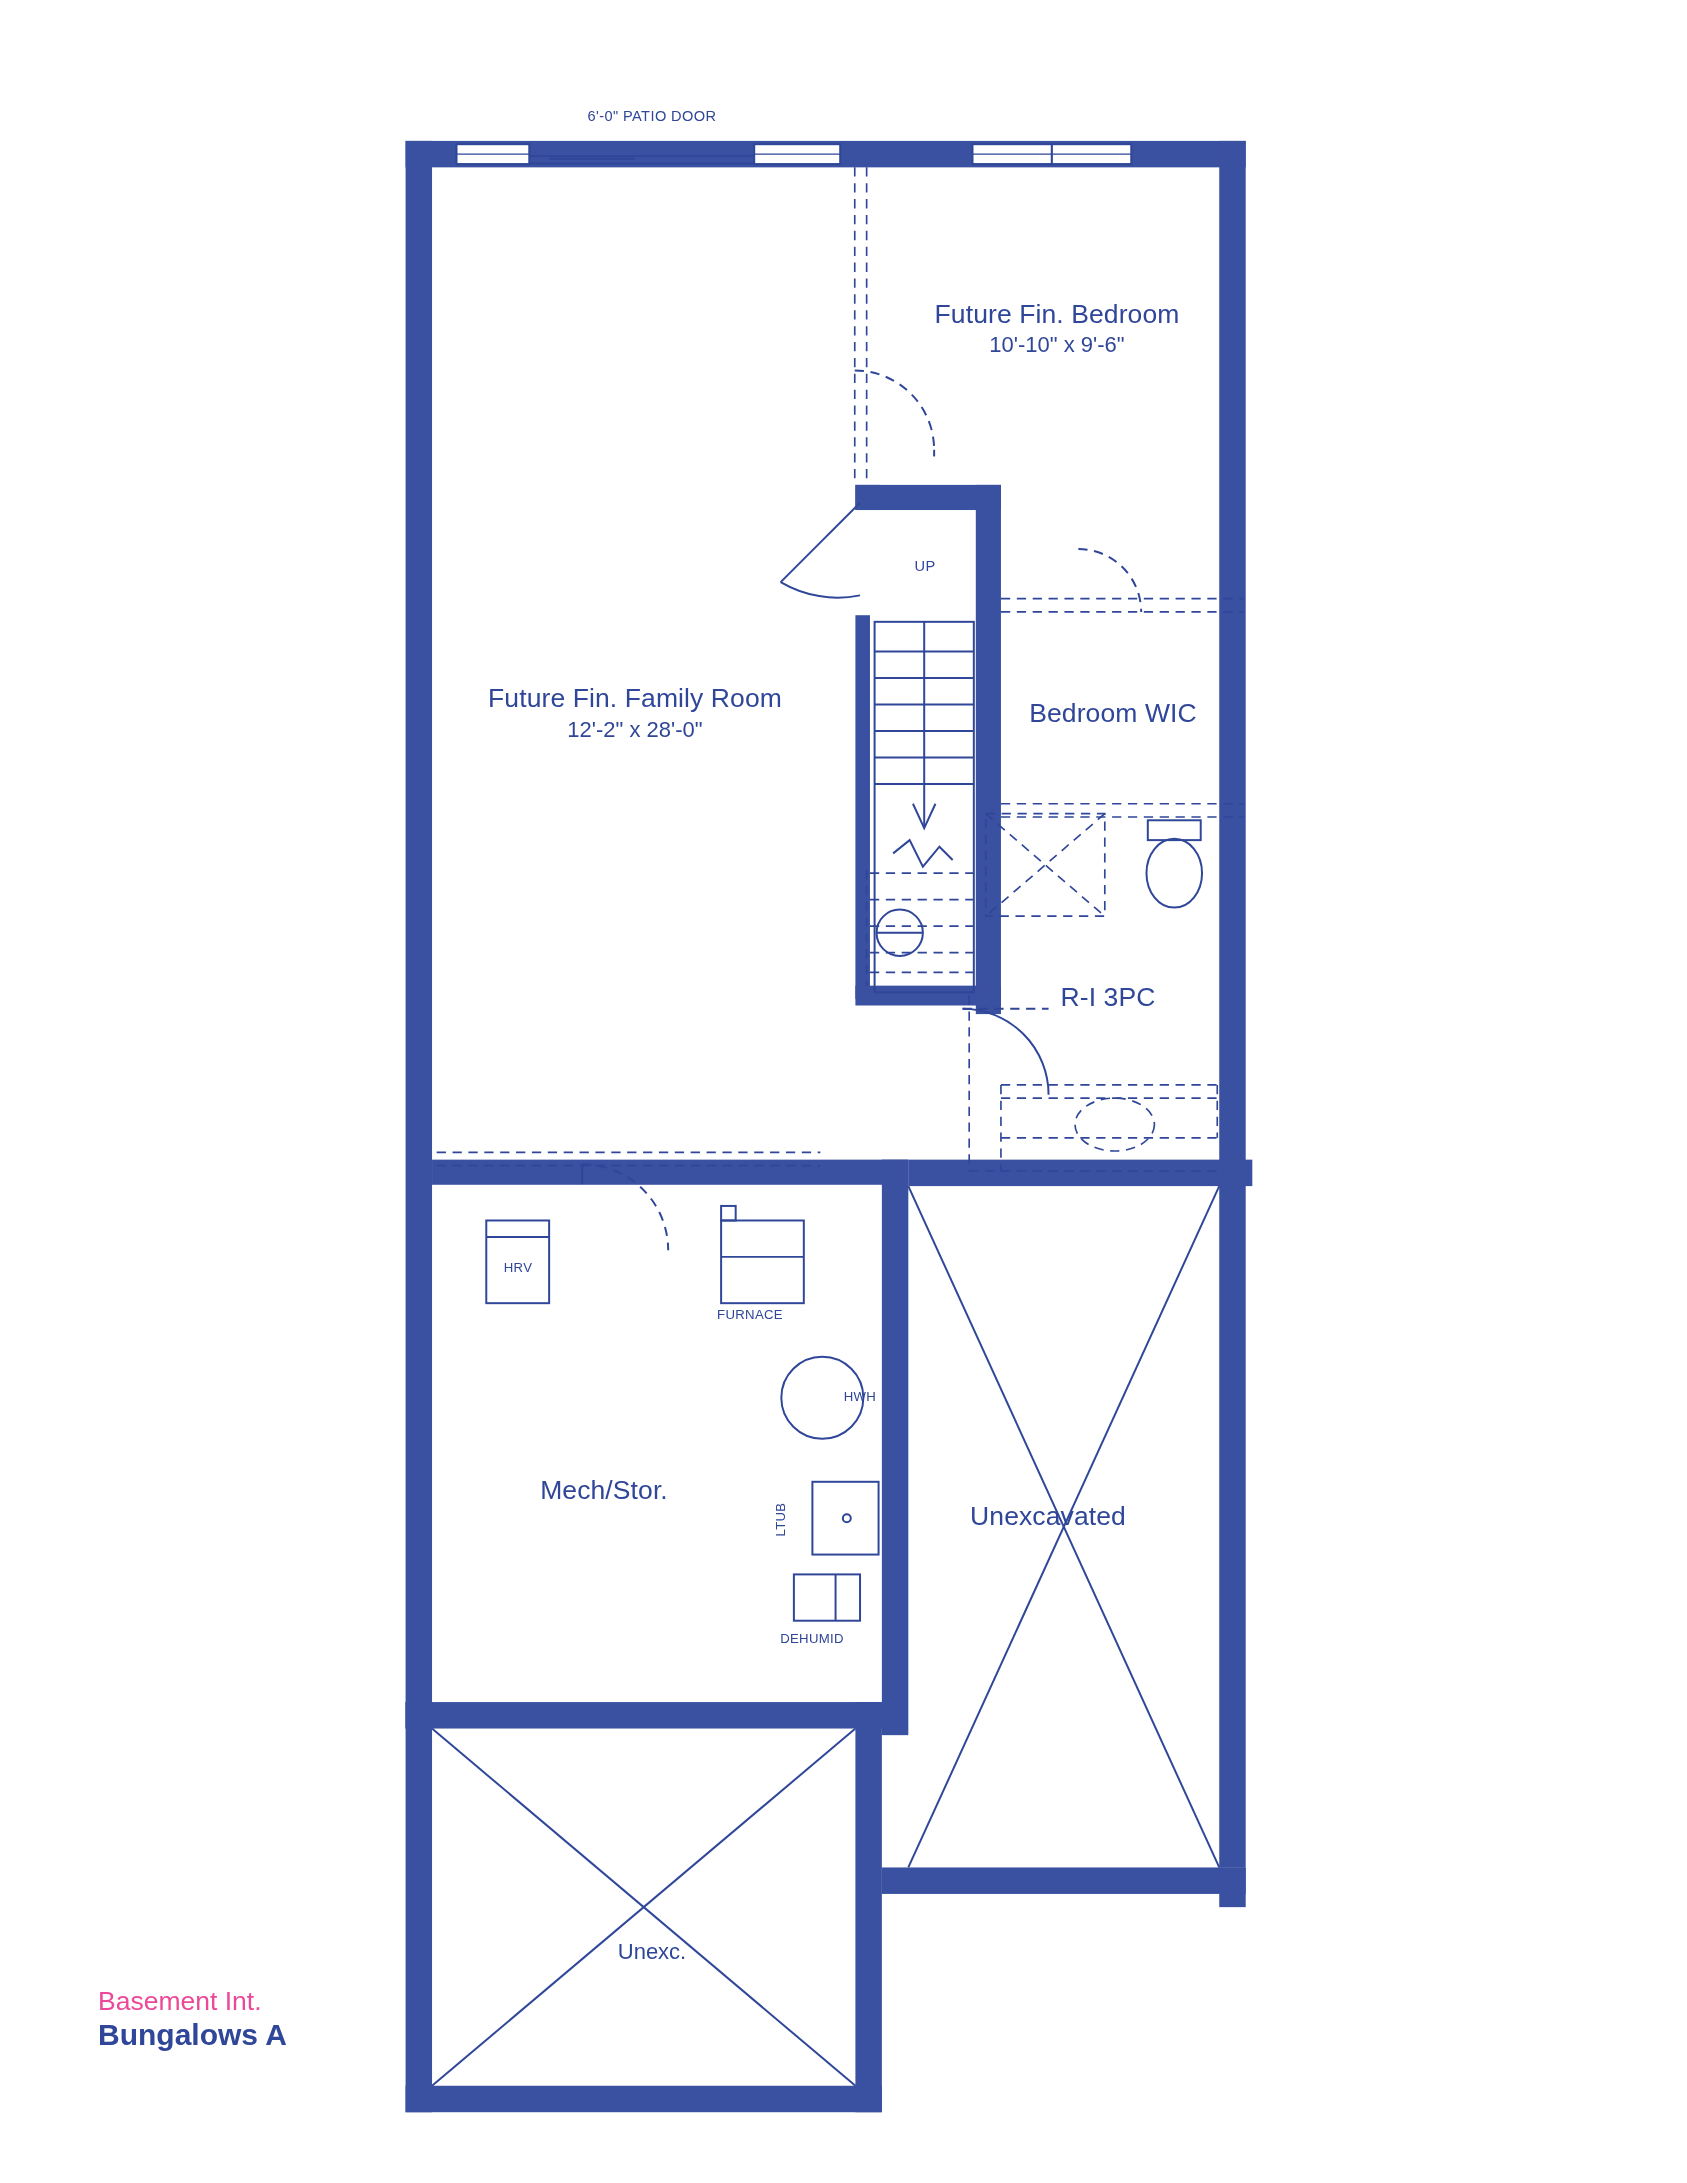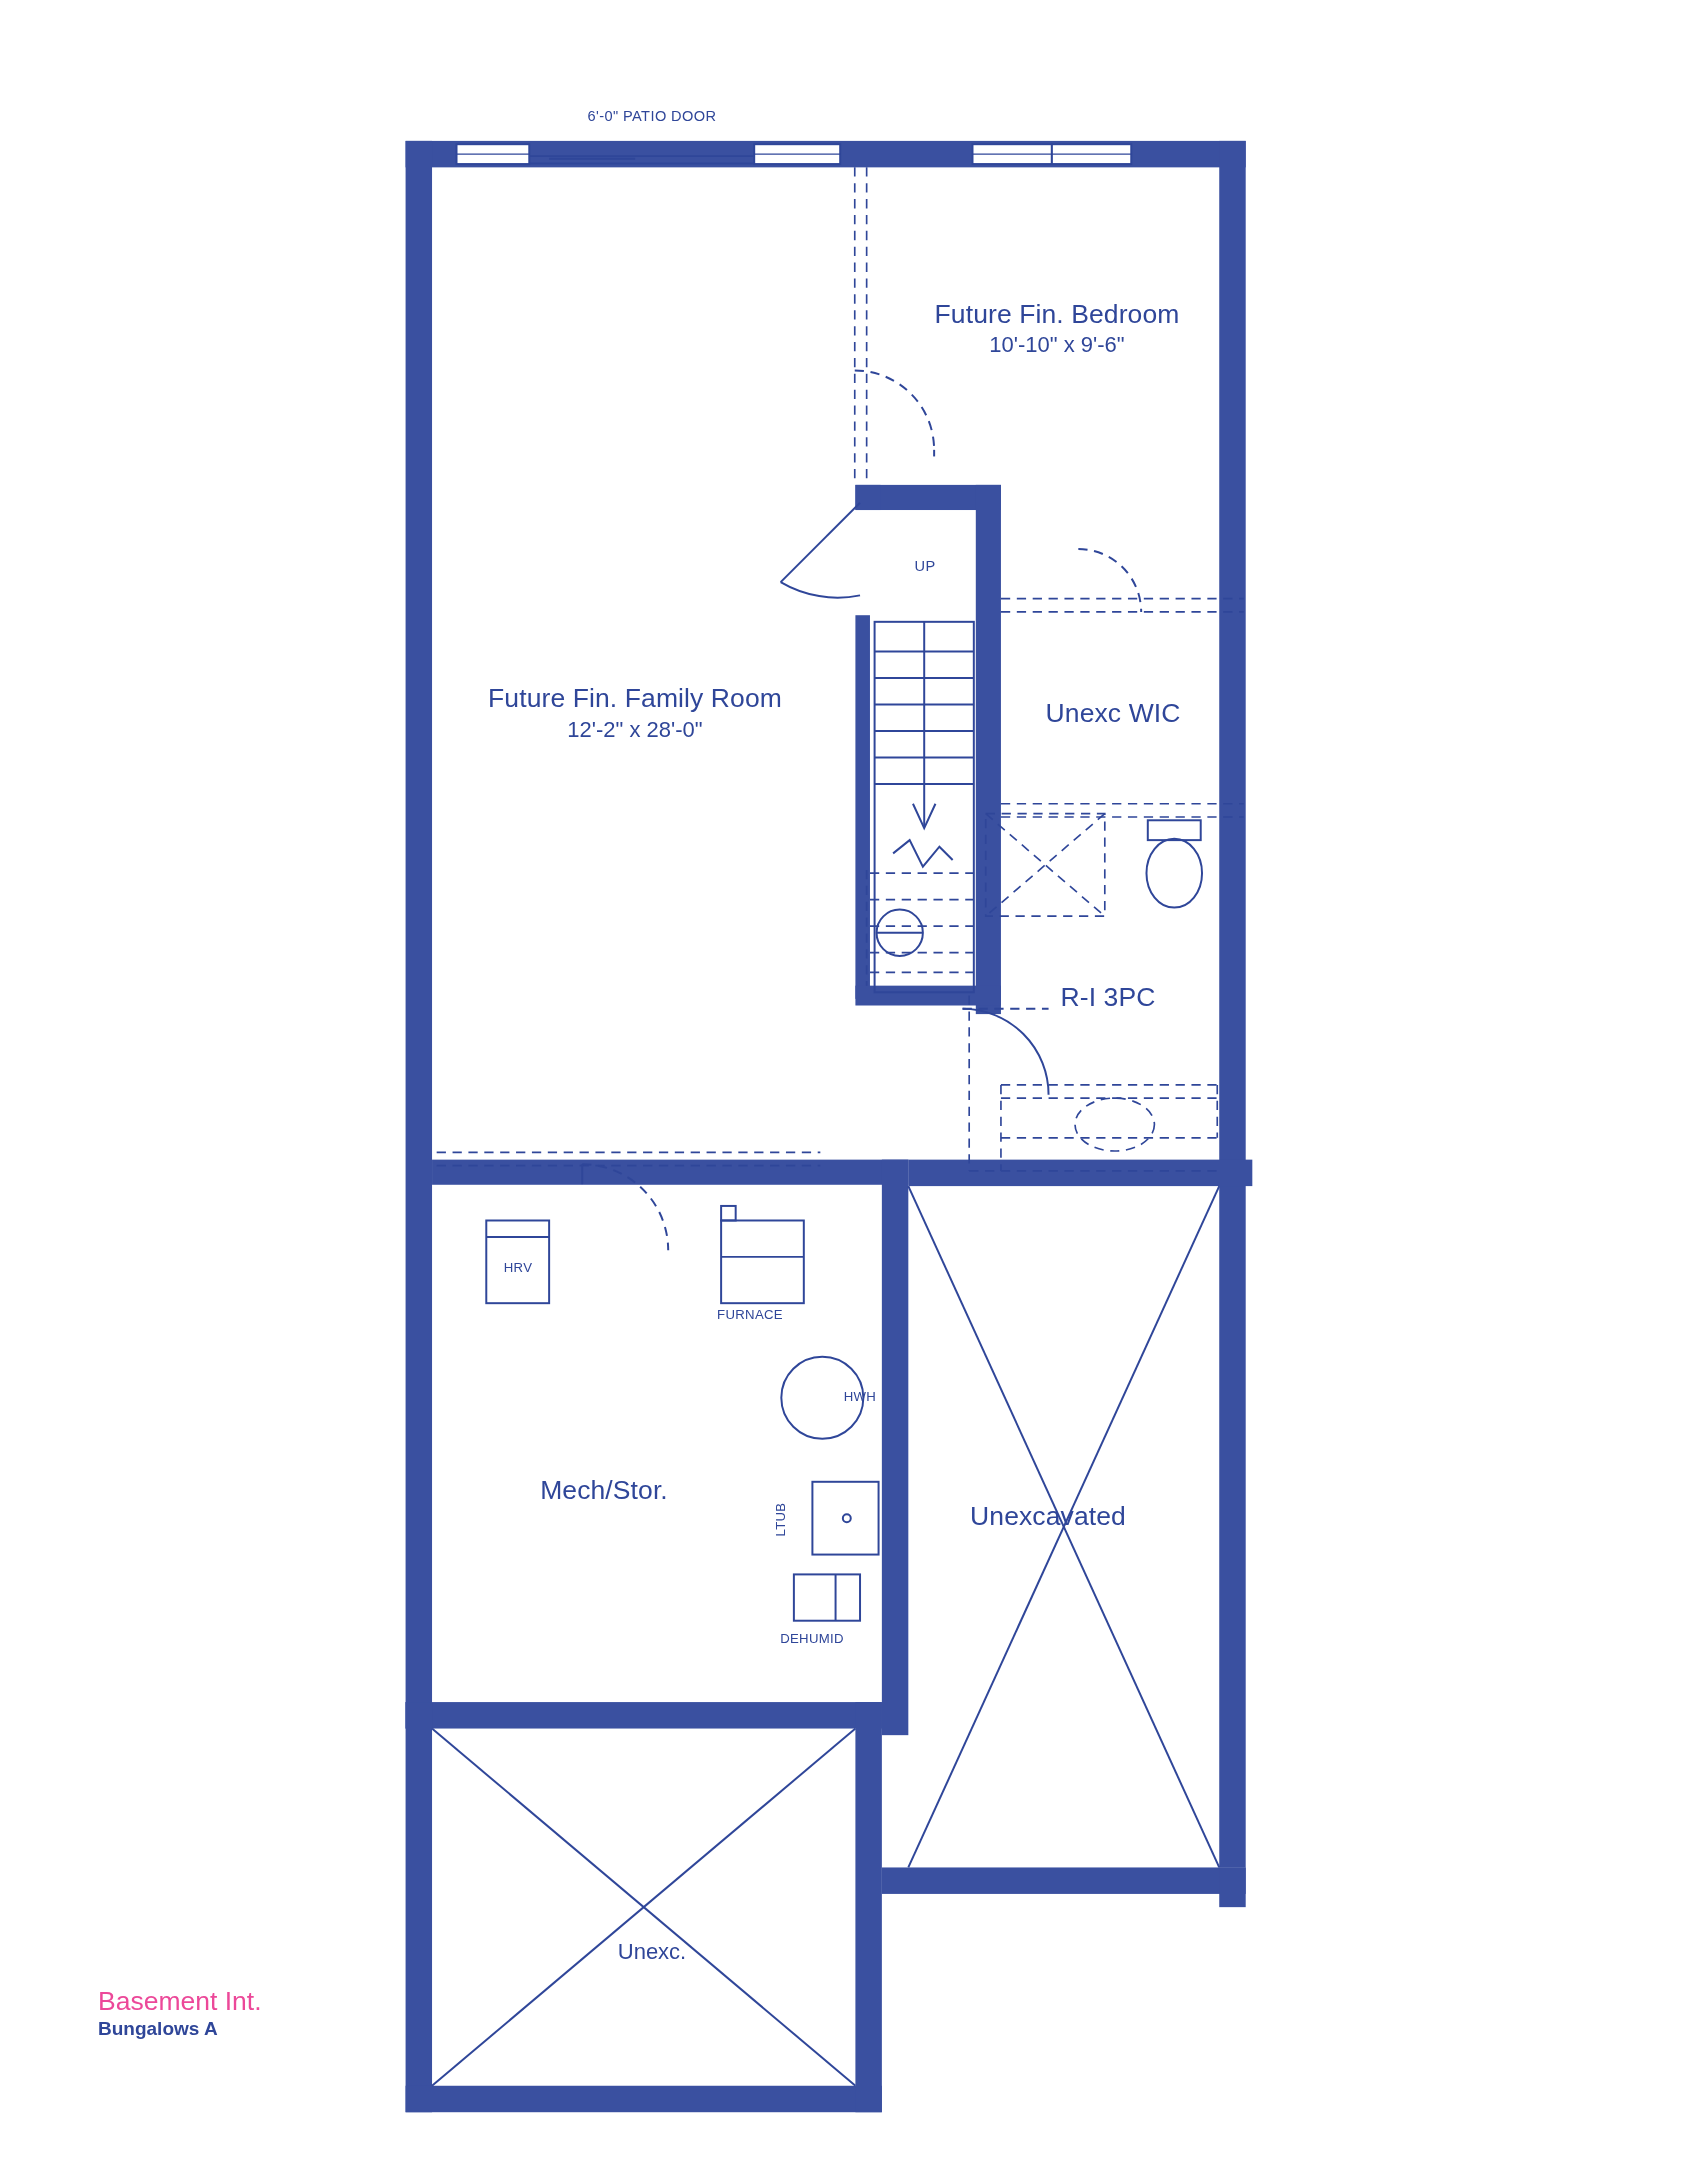--- a/index.html
+++ b/index.html
@@ -54,21 +54,21 @@
     position: absolute;
     left: 98px;
     top: 1985px;
   }
   #title-block .t1 {
     font-size: 26.5px;
     color: #ec4899;
     line-height: 1.22;
   }
   #title-block .t2 {
-    font-size: 19px;
+    font-size: 30px;
     font-weight: bold;
     color: #2f4699;
     line-height: 1.22;
   }
 </style>
 </head>
 <body>
 
 <svg id="plan" viewBox="0 0 2550 3300" xmlns="http://www.w3.org/2000/svg">
 
@@ -239,21 +239,21 @@
 <div class="label small-label center" style="left:652px; top:108px;">6'-0" PATIO DOOR</div>
 
 <div class="label room-name center" style="left:1057px; top:299px;">Future Fin. Bedroom</div>
 <div class="label room-dim center" style="left:1057px; top:332px;">10'-10" x 9'-6"</div>
 
 <div class="label small-label center" style="left:925px; top:558px;">UP</div>
 
 <div class="label room-name center" style="left:635px; top:683px;">Future Fin. Family Room</div>
 <div class="label room-dim center" style="left:635px; top:717px;">12'-2" x 28'-0"</div>
 
-<div class="label room-name center" style="left:1113px; top:698px;">Unexc WIC</div>
+<div class="label room-name center" style="left:1113px; top:698px;">Bedroom WIC</div>
 
 <div class="label room-name center" style="left:1108px; top:982px;">R-I 3PC</div>
 
 <div class="label tiny-label center" style="left:518px; top:1260px;">HRV</div>
 
 <div class="label tiny-label center" style="left:750px; top:1307px;">FURNACE</div>
 
 <div class="label tiny-label center" style="left:860px; top:1389px;">HWH</div>
 
 <div class="label tiny-label vert" style="left:764px; top:1512px;">LTUB</div>

